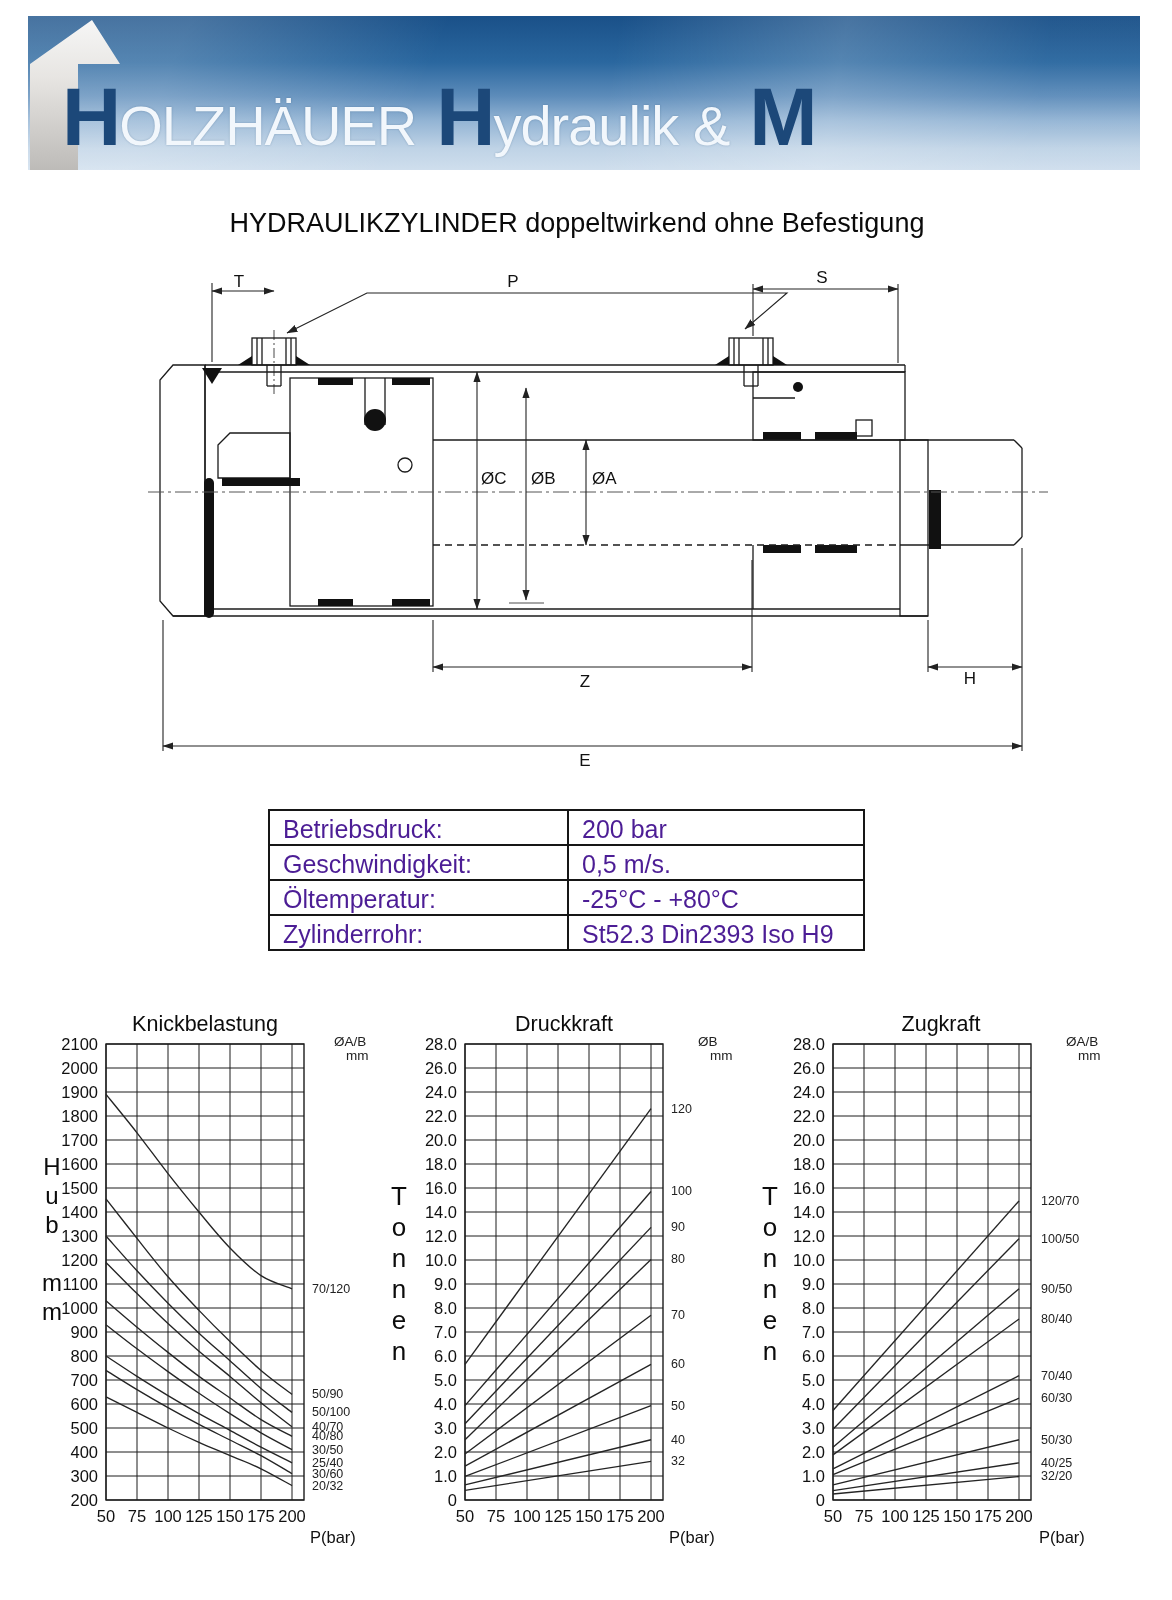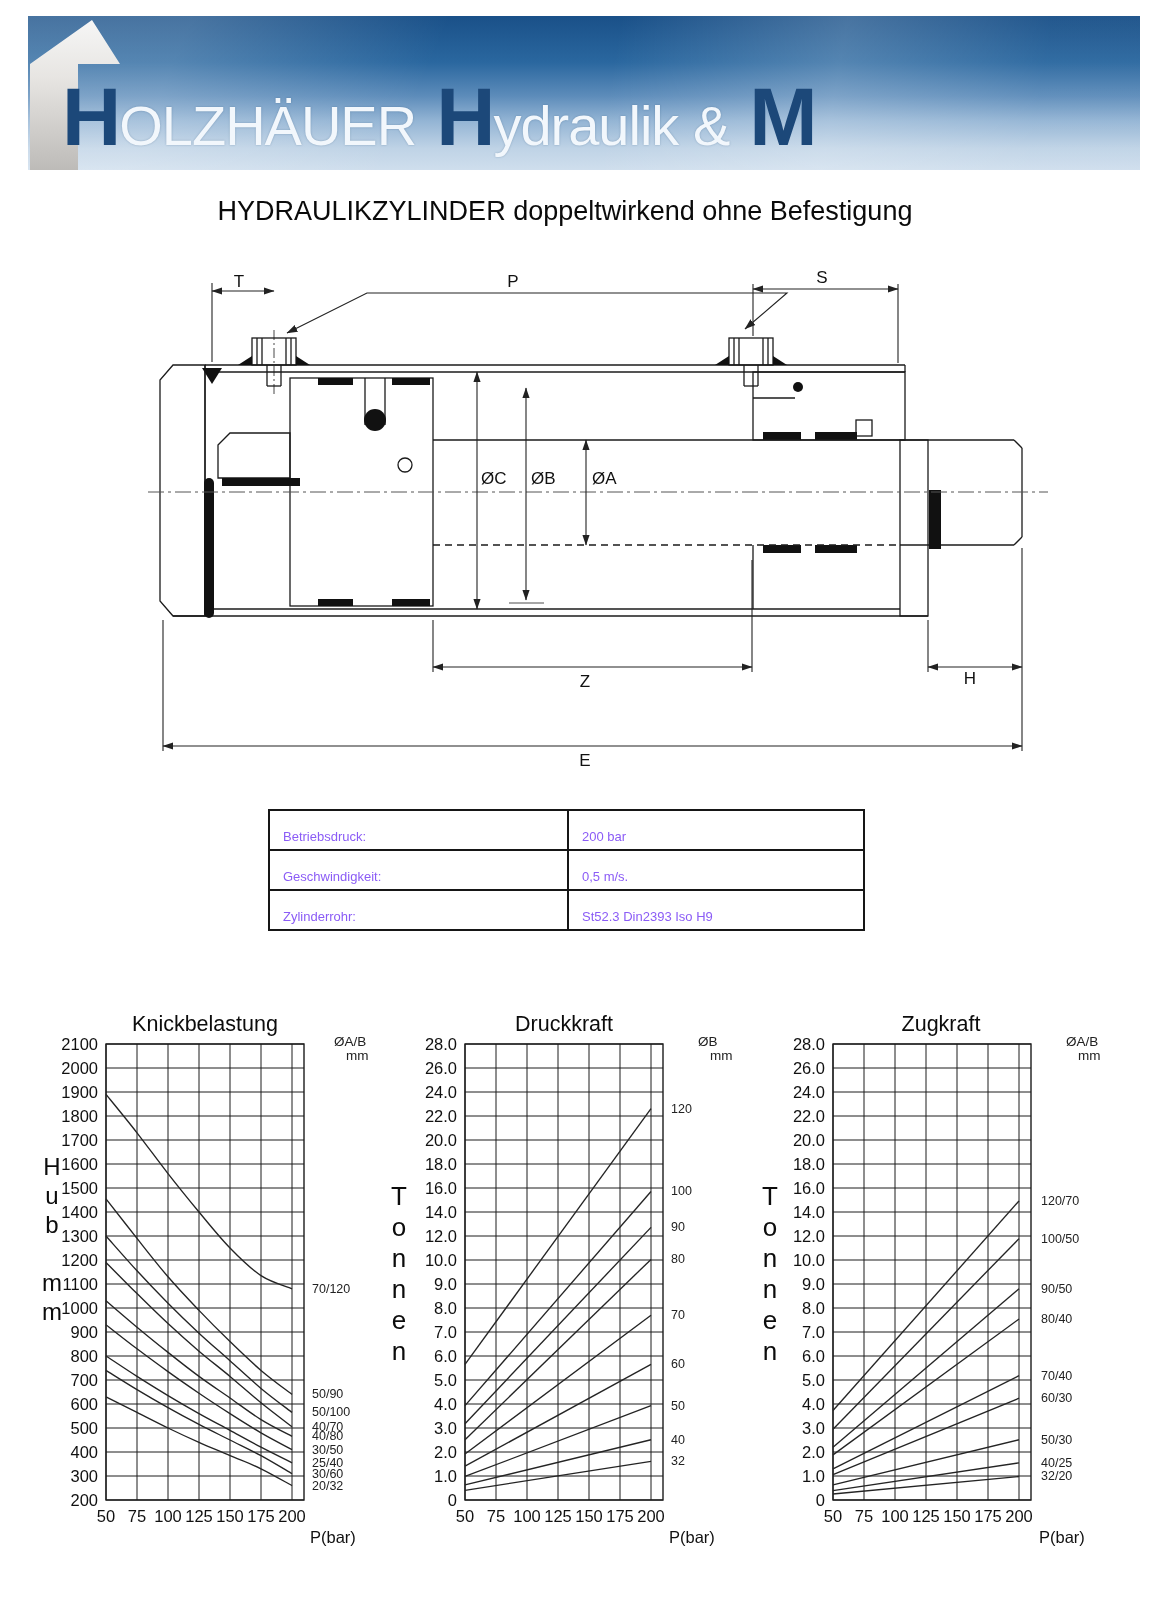--- a/index.html
+++ b/index.html
@@ -14,30 +14,30 @@
   .house{position:absolute;left:0;top:0;width:130px;height:154px;
     clip-path:polygon(2px 154px,2px 48px,64px 4px,92px 48px,50px 48px,50px 154px);
     background:linear-gradient(180deg,#f7f7f7 0%,#e7e5e2 40%,#bdbbb8 100%);}
   .logo-text{position:absolute;left:34px;bottom:12px;white-space:nowrap;
     display:flex;align-items:baseline;}
   .logo-big{font-size:82px;font-weight:700;color:#1c4879;line-height:1;letter-spacing:-2px;}
   .logo-small{font-size:56px;font-weight:400;color:#f2f7fc;letter-spacing:-1px;line-height:1;
     text-shadow:0 0 2px rgba(30,70,110,0.35);}
   .logo-gap{width:20px;}
   
-  .doc-title{position:absolute;left:0;top:196px;width:1130px;margin:0;text-align:center;
+  .doc-title{position:absolute;left:0;top:196px;width:1130px;margin:12px;text-align:center;
     font-size:27px;font-weight:400;color:#0a0a0a;}
   
   #main-svg{position:absolute;left:0;top:0;z-index:1;}
   .dimtext{font-size:17px;fill:#111;}
   
   .specs{position:absolute;left:268px;top:809px;width:597px;z-index:2;
     border-collapse:collapse;table-layout:fixed;background:#fff;}
-  .specs td{border:2px solid #161616;height:26px;padding:12px 0 0 13px;
-    font-size:13px;color:#8b5cf6;vertical-align:middle;}
+  .specs td{border:2px solid #161616;height:26px;padding:4px 0 0 13px;
+    font-size:25px;color:#4c1d95;vertical-align:middle;}
   .specs td.c1{width:284px;}
 </style>
 </head>
 <body>
 
 <div class="page">
 
   <div class="banner">
     <div class="house"></div>
     <div class="logo-text">
@@ -444,19 +444,23 @@
     <tbody>
       <tr>
         <td class="c1">Betriebsdruck:</td>
         <td>200 bar</td>
       </tr>
       <tr>
         <td class="c1">Geschwindigkeit:</td>
         <td>0,5 m/s.</td>
       </tr>
       <tr>
+        <td class="c1">Öltemperatur:</td>
+        <td>-25°C - +80°C</td>
+      </tr>
+      <tr>
         <td class="c1">Zylinderrohr:</td>
         <td>St52.3 Din2393 Iso H9</td>
       </tr>
     </tbody>
   </table>
 
 </div>
 
 </body></html>

